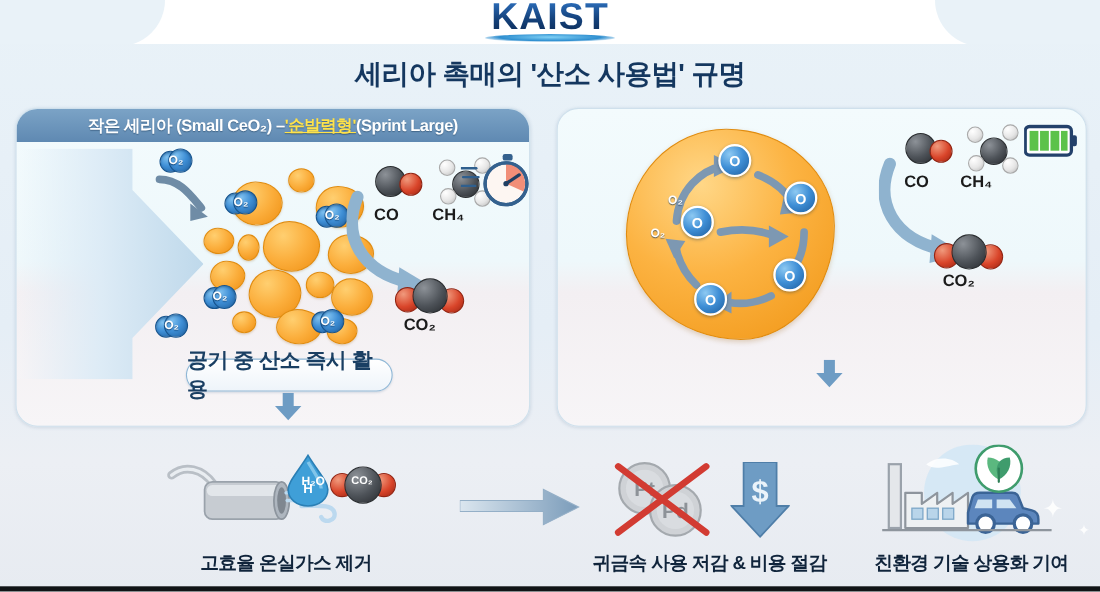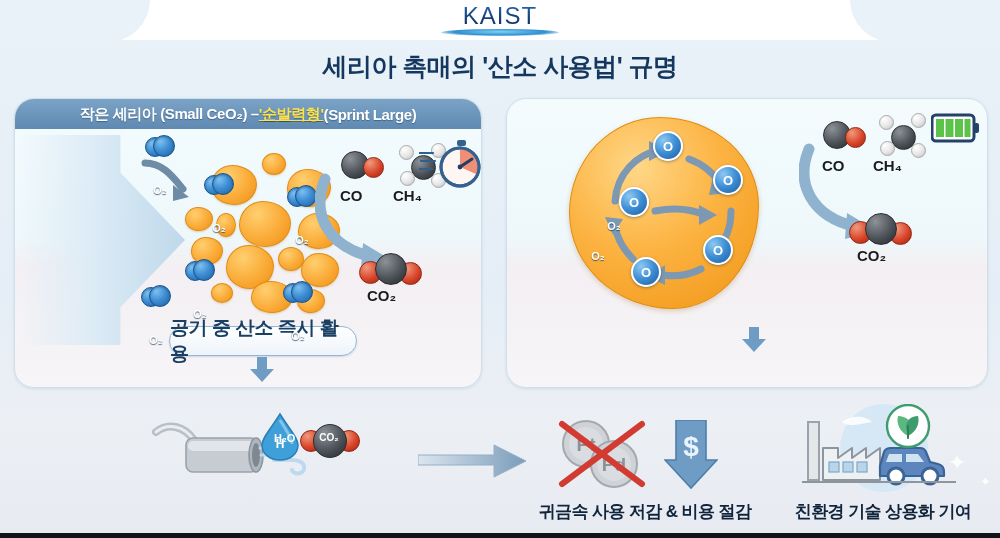--- a/index.html
+++ b/index.html
@@ -16,21 +16,21 @@
     background:#ffffff;overflow:hidden;}
   .header-band::before,.header-band::after{content:"";position:absolute;top:-60px;
     width:180px;height:110px;background:#e9f2f8;border-radius:0 0 50% 50%/0 0 100% 100%;}
   .header-band::before{left:-70px;transform:rotate(-8deg);}
   .header-band::after{right:-70px;transform:rotate(8deg);}
   .header-curve-l,.header-curve-r{position:absolute;top:0;width:150px;height:42px;
     background:#e9f2f8;}
   .header-curve-l{left:0;border-radius:0 0 120px 0;}
   .header-curve-r{right:0;border-radius:0 0 0 120px;}
   .logo-wrap{position:absolute;left:0;right:0;top:2px;text-align:center;z-index:4;}
-  .logo-text{font-weight:normal;font-size:24px;letter-spacing:1px;
+  .logo-text{font-weight:bold;font-size:34px;letter-spacing:1px;
     background:linear-gradient(180deg,#2b6cb8 0%,#15427c 55%,#0d2f5c 100%);
     -webkit-background-clip:text;background-clip:text;color:#12407a;
     -webkit-text-fill-color:transparent;display:inline-block;line-height:27px;
     font-family:"Liberation Sans",sans-serif;}
   .logo-swoosh{width:118px;height:7px;margin:0 auto;border-radius:50%;
     background:radial-gradient(ellipse at 50% 40%,#7fd0f5 0%,#2f8fd0 55%,rgba(47,143,208,0) 80%);}
 
   
   .main-title{position:absolute;left:0;right:0;top:50px;text-align:center;
     font-size:25px;font-weight:bold;color:#14375f;letter-spacing:-.5px;}
@@ -59,21 +59,21 @@
 
   
   .o2{position:absolute;width:30px;height:22px;}
   .o2 .lobe{position:absolute;border-radius:50%;
     background:radial-gradient(circle at 32% 28%,#7ec0ef 0%,#3f8fd6 45%,#1f5f9e 100%);
     border:1px solid #17548e;box-shadow:0 1px 2px rgba(10,40,70,.35) inset;}
   .o2 .l1{left:0;top:2px;width:18px;height:18px;}
   .o2 .l2{right:0;top:0;width:20px;height:20px;}
   .o2 .cap{position:absolute;left:0;top:0;width:100%;height:100%;
     display:flex;align-items:center;justify-content:center;
-    color:#fff;font-size:11px;font-weight:bold;z-index:3;text-shadow:0 1px 1px rgba(0,40,80,.7);margin-top:44px;}
+    color:#fff;font-size:11px;font-weight:bold;z-index:3;text-shadow:0 1px 1px rgba(0,40,80,.7);}
 
   
   .oatom{position:absolute;width:26px;height:26px;border-radius:50%;
     background:radial-gradient(circle at 32% 28%,#8dc9f2 0%,#3f8fd6 48%,#1d5c9c 100%);
     border:2px solid #ffffff;box-shadow:0 1px 3px rgba(10,40,70,.4);
     display:flex;align-items:center;justify-content:center;
     color:#fff;font-size:13px;font-weight:bold;}
 
   
   .blob{position:absolute;
@@ -349,20 +349,21 @@
     <path d="M22,8 C28,18 34,26 34,32" stroke="#9ed6f2" stroke-width="3" fill="none" opacity=".7"></path>
     <text x="22" y="36" text-anchor="middle" fill="#ffffff" font-size="12" font-weight="bold" font-family="Liberation Sans, sans-serif">H</text>
   </svg>
   <div style="position:absolute;left:274px;top:432px;color:#fff;font-size:11px;font-weight:bold;">H₂O</div>
   <div class="mol" style="left:300px;top:424px;width:58px;height:30px;">
     <div class="atom o-red" style="left:0;top:6px;width:20px;height:20px;"></div>
     <div class="atom o-red" style="left:38px;top:6px;width:20px;height:20px;"></div>
     <div class="atom c-atom" style="left:13px;top:0;width:32px;height:32px;"></div>
     <div style="position:absolute;left:13px;top:8px;width:32px;text-align:center;color:#fff;font-size:10px;font-weight:bold;z-index:3;">CO₂</div>
   </div>
+  <div class="bottom-label" style="left:100px;top:500px;width:320px;">고효율 온실가스 제거</div>
 
   <svg style="position:absolute;left:418px;top:443px;" width="110" height="36" viewBox="0 0 110 36">
     <defs>
       <linearGradient id="flowg" x1="0" y1="0" x2="1" y2="0">
         <stop offset="0%" stop-color="#dbe6ef"></stop>
           <stop offset="100%" stop-color="#7b9cba"></stop>
       </linearGradient>
     </defs>
     <path d="M0,12 L76,12 L76,2 L108,18 L76,34 L76,22 L0,22 Z" fill="url(#flowg)" stroke="#94afc7" stroke-width="1"></path>
   </svg>

